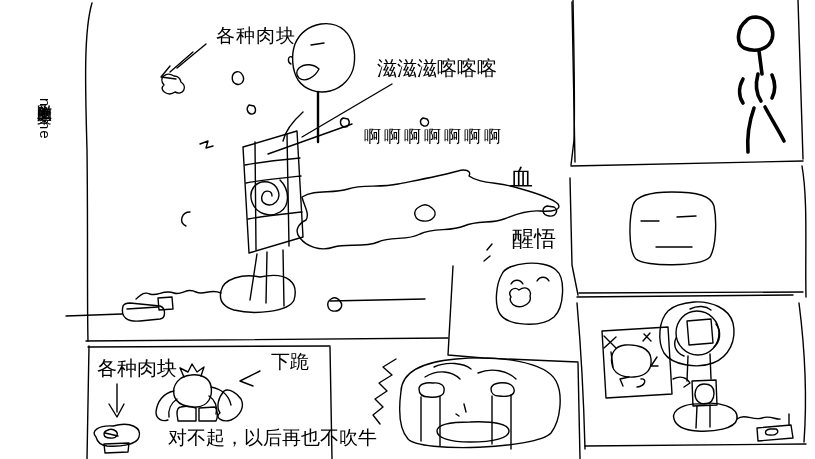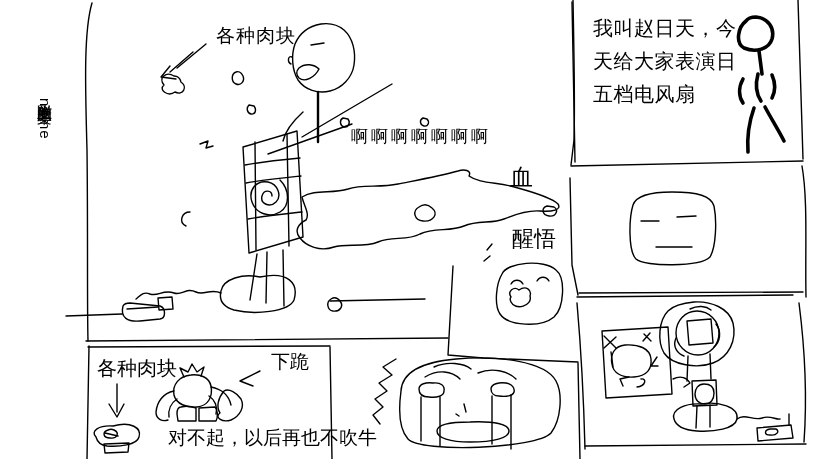--- a/index.html
+++ b/index.html
@@ -13,21 +13,21 @@
   }
   .stage svg path.thick{stroke-width:3.6;}
   .stage svg path.med{stroke-width:2.4;}
   .lbl{position:absolute;font-weight:normal;white-space:nowrap;line-height:1.1;}
   .side-caption{
     left:36px;top:92px;font-size:15px;letter-spacing:1px;height:150px;
     writing-mode:vertical-rl;text-orientation:mixed;
   }
   .main-meat{left:216px;top:26px;font-size:19px;letter-spacing:1px;}
   .sizzle{left:377px;top:57px;font-size:20px;}
-  .scream{left:351px;top:128px;font-size:17px;letter-spacing:3px;}
+  .scream{left:364px;top:128px;font-size:17px;letter-spacing:3px;}
   .blood{left:510px;top:165px;font-size:23px;}
   .realize{left:512px;top:227px;font-size:22px;text-align:right;}
   .intro{left:593px;top:12px;font-size:20px;line-height:33px;letter-spacing:0.5px;}
   .kneel-meat{left:97px;top:357px;font-size:20px;}
   .kneel{left:271px;top:352px;font-size:19px;}
   .apology{left:168px;top:428px;font-size:19px;}
 </style>
 </head>
 <body>
 
@@ -198,27 +198,23 @@
       <path d="M511,395 L511,449"></path>
       <path d="M464,404 L466,412"></path>
       <path d="M456,414 L459,416"></path>
       <path d="M437,431 C437,425 448,422 470,422 C494,421 509,424 509,431 C509,438 494,442 470,442 C450,442 437,438 437,431 Z"></path>
     </g>
   </svg>
 
   <div class="lbl side-caption">附上朕的原案name</div>
 
   <div class="lbl main-meat">各种肉块</div>
+  <div class="lbl sizzle">滋滋滋喀喀喀</div>
   <div class="lbl scream">啊啊啊啊啊啊啊</div>
   <div class="lbl blood">血</div>
   <div class="lbl realize">醒悟</div>
 
-  <div class="lbl intro">
-    <div>我叫赵日天，今</div>
-    <div>天给大家表演日</div>
-    <div>五档电风扇</div>
-  </div>
 
   <div class="lbl kneel-meat">各种肉块</div>
   <div class="lbl kneel">下跪</div>
   <div class="lbl apology">对不起，以后再也不吹牛</div>
 
 </div>
 
 </body></html>

